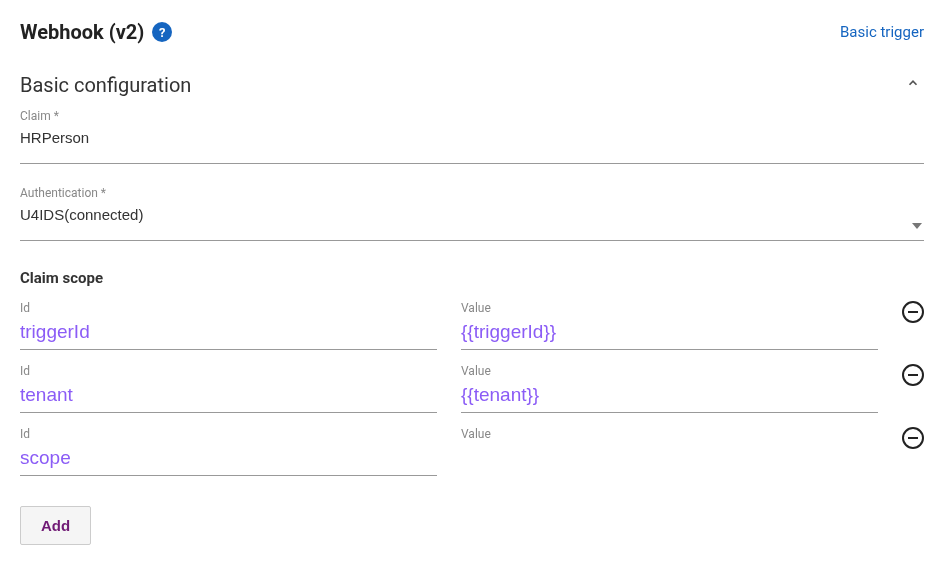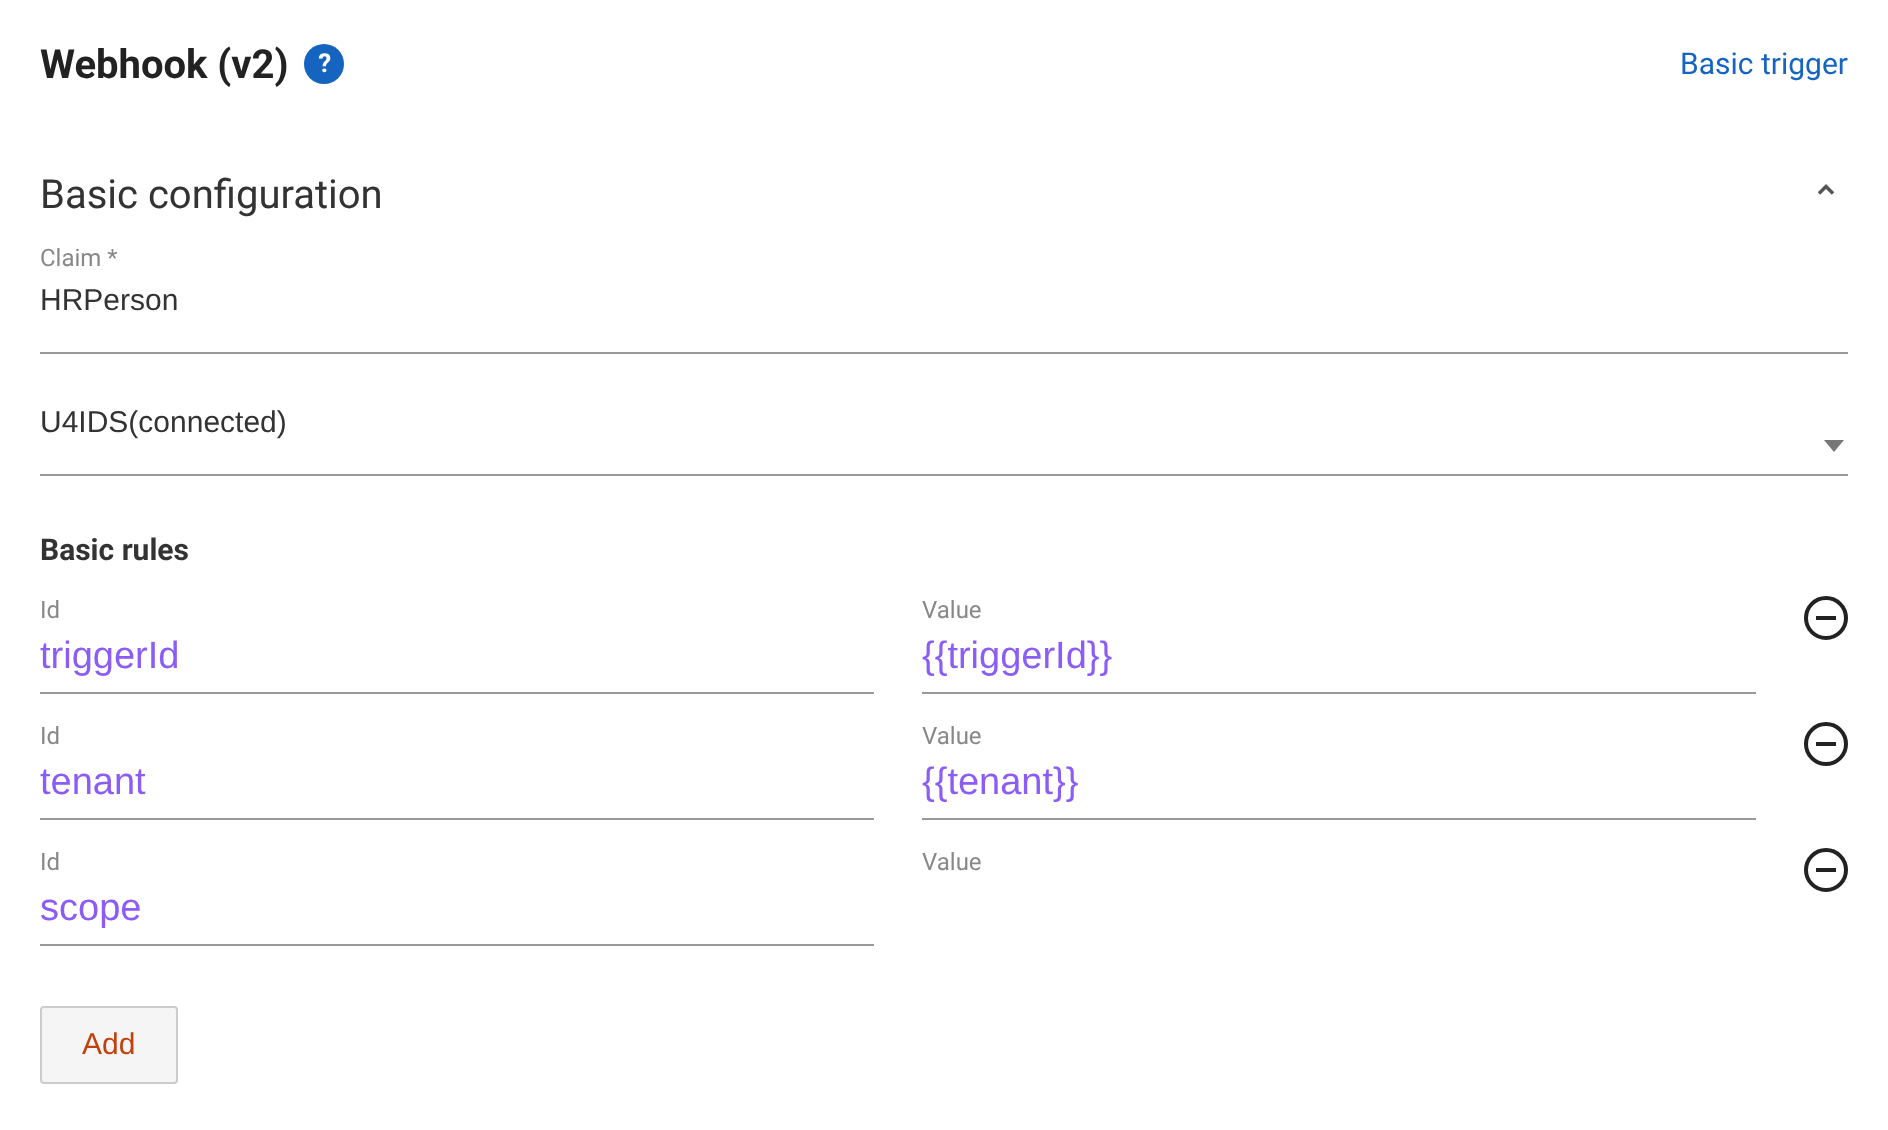--- a/index.html
+++ b/index.html
@@ -8,21 +8,21 @@
     padding: 20px;
     font-family: -apple-system, BlinkMacSystemFont, "Segoe UI", Roboto, "Helvetica Neue", Arial, sans-serif;
     background: #fff;
     color: #333;
     width: 944px;
   }
   .header-row {
     display: flex;
     justify-content: space-between;
     align-items: center;
-    margin-bottom: 40px;
+    margin-bottom: 28px;
   }
   .title {
     font-size: 20px;
     font-weight: 700;
     color: #222;
     display: flex;
     align-items: center;
     gap: 8px;
   }
   .help-icon {
@@ -139,23 +139,24 @@
     width: 10px;
     height: 2px;
     background: #222;
   }
   .add-btn {
     margin-top: 16px;
     padding: 10px 20px;
     font-size: 15px;
     border: 1px solid #ccc;
     background: #f5f5f5;
-    color: #c2410c;
+    color: #701a75;
     cursor: pointer;
     border-radius: 2px;
+    font-weight: bold;
   }
 </style>
 </head>
 <body>
 
 
 
 <div class="header-row">
   <div class="title">
     <span>Webhook (v2)</span>
@@ -172,29 +173,30 @@
       </svg>
   </div>
 </div>
 
 <div class="field">
   <label class="field-label">Claim *</label>
   <input class="field-input" type="text" value="HRPerson" style="">
 </div>
 
 <div class="field select-wrap">
+  <label class="field-label">Authentication *</label>
   <input class="field-input" type="text" readonly="" value="U4IDS(connected)" style="">
   <span class="select-caret">
     <svg width="10" height="6" viewBox="0 0 10 6">
         <path d="M0 0 L5 6 L10 0 Z" fill="#777"></path>
       </svg>
   </span>
 </div>
 
-<div class="claim-title">Basic rules</div>
+<div class="claim-title">Claim scope</div>
 
 <div id="claim-rows">
     <div class="claim-row">
       <div class="claim-col"><label class="claim-label">Id</label><input class="claim-input" type="text" value="triggerId" style=""></div>
       <div class="claim-col"><label class="claim-label">Value</label><input class="claim-input" type="text" value="{{triggerId}}" style=""></div>
       <div class="remove-btn"></div>
     </div>
     <div class="claim-row">
       <div class="claim-col"><label class="claim-label">Id</label><input class="claim-input" type="text" value="tenant" style=""></div>
       <div class="claim-col"><label class="claim-label">Value</label><input class="claim-input" type="text" value="{{tenant}}" style=""></div>

